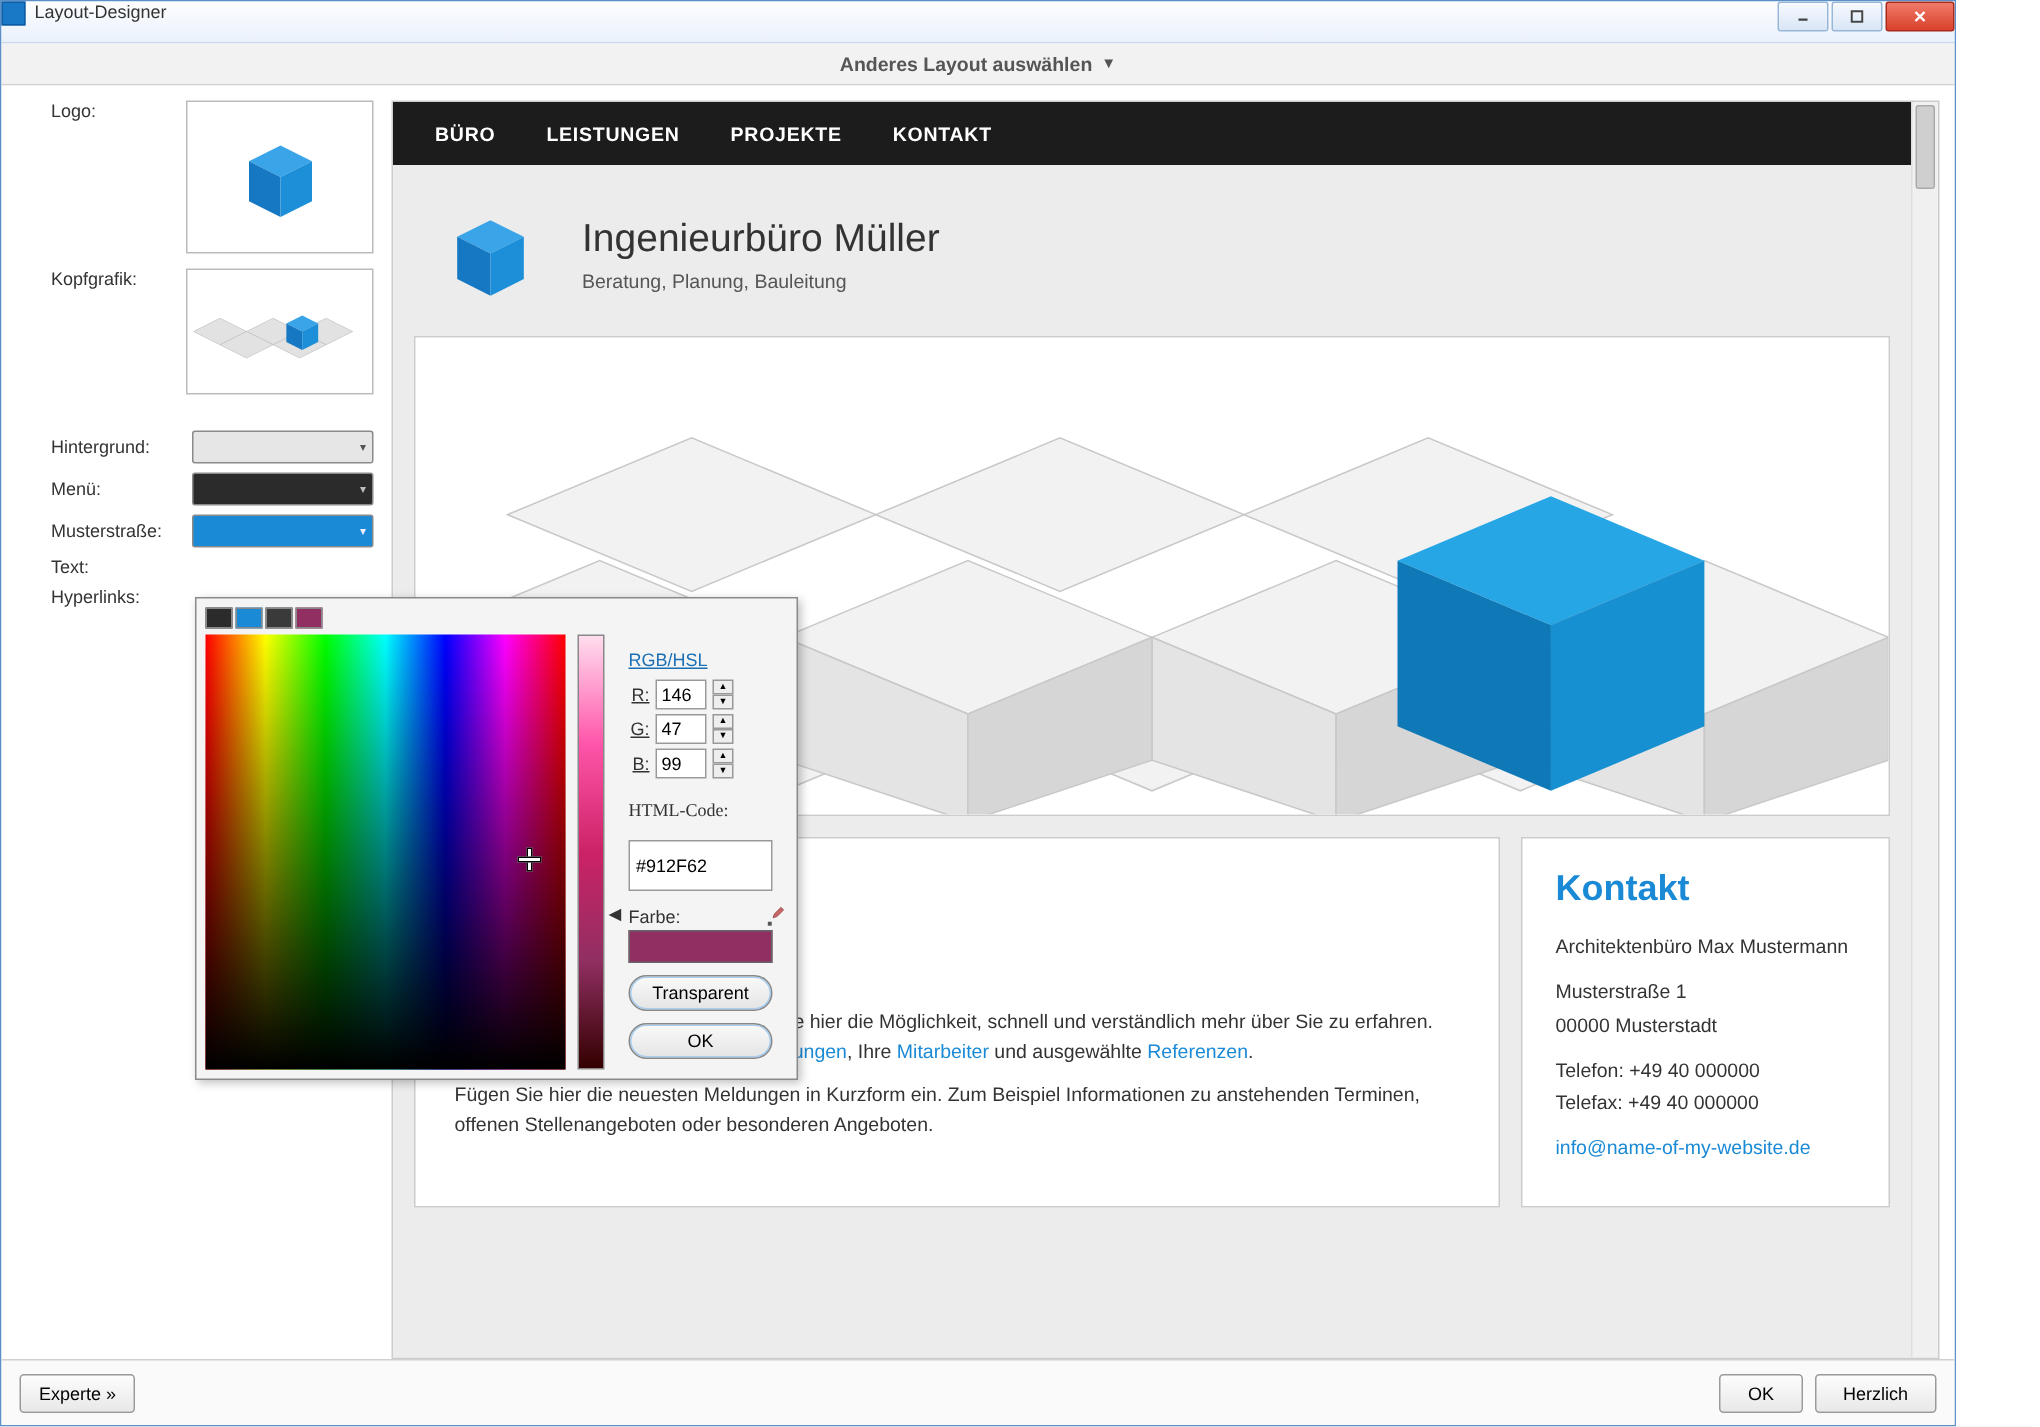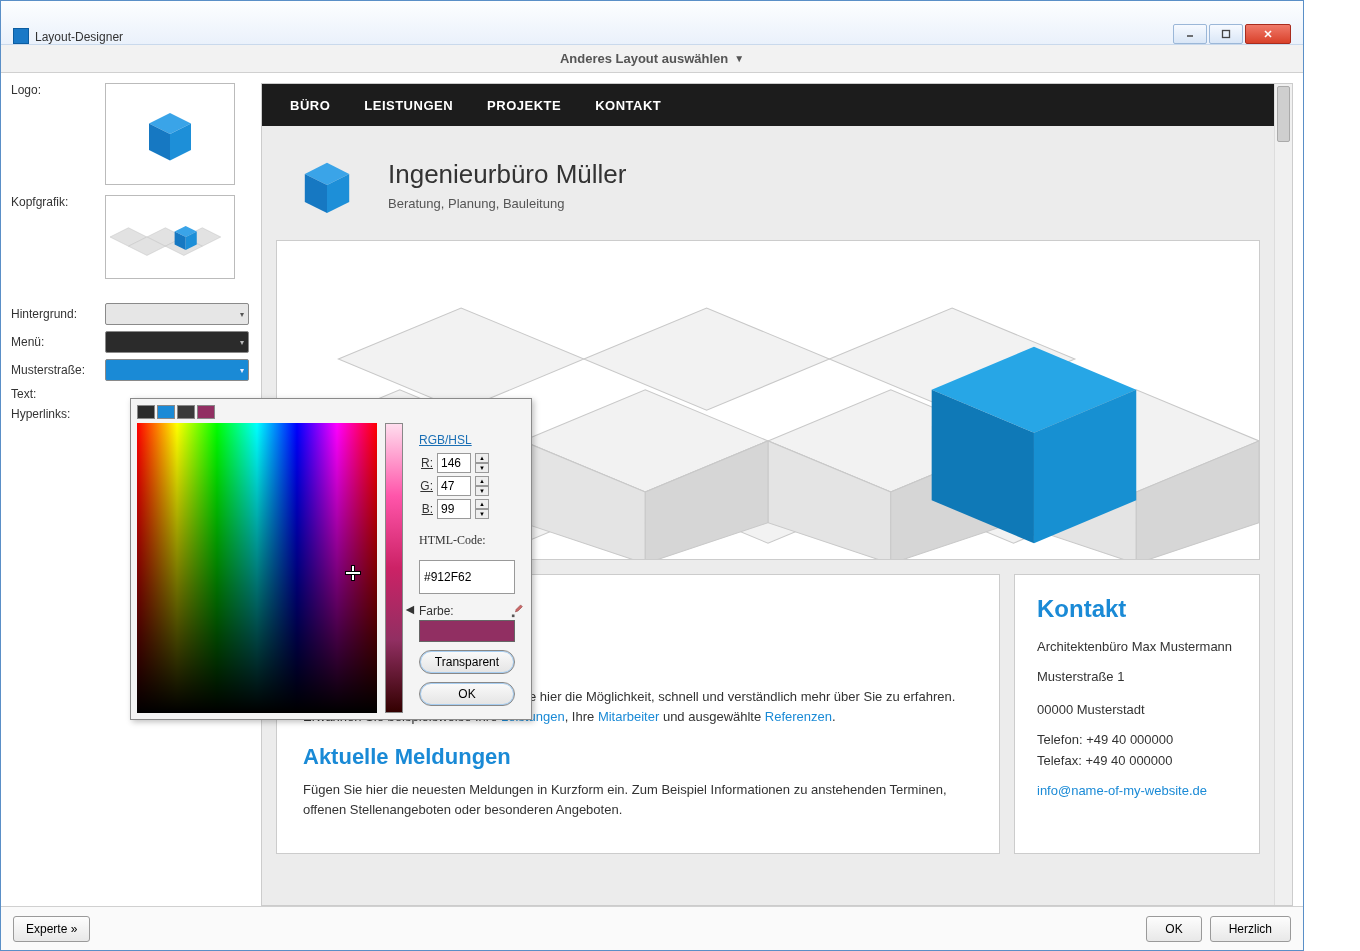--- a/index.html
+++ b/index.html
@@ -1,37 +1,37 @@
 <!DOCTYPE html>
 <html><head>
 <meta charset="utf-8">
 <style>
 * { box-sizing: border-box; margin: 0; padding: 0; font-family: "Segoe UI", Tahoma, sans-serif; }
 body { background: #fff; font-size: 12px; color: #333; overflow: hidden; }
 
 
 .window { width: 1304px; height: 951px; border: 1px solid #5a8fc7; background: #fff; display: flex; flex-direction: column; }
-.titlebar { height: 44px; background: linear-gradient(#fdfeff,#eaf1fb); display: flex; align-items: flex-end; padding: 0 12px; border-bottom: 1px solid #c9d9ec; }
+.titlebar { height: 28px; background: linear-gradient(#fdfeff,#eaf1fb); display: flex; align-items: flex-start; padding: 0 0; border-bottom: 1px solid #c9d9ec; }
 .titlebar-icon { width: 16px; height: 16px; background: #1a79c7; margin-right: 6px; border:1px solid #0c5da1; }
 .titlebar-title { flex: 1; font-size: 12px; color: #333; }
 .winbtns { display: flex; gap: 0; }
 .winbtn { width: 34px; height: 20px; border: 1px solid #9bb7d8; background: linear-gradient(#f7faff,#d9e6f6); border-radius: 2px; margin-left: 2px; display:flex; align-items:center; justify-content:center; font-size:10px; }
 .winbtn.close { background: linear-gradient(#f07a6a,#d9412a); border-color:#a82c1e; color:#fff; width:46px; }
 .winbtn svg { width:10px; height:10px; }
 
 
 .layout-select-bar { height: 28px; background:#f2f2f2; border-bottom:1px solid #d0d0d0; display:flex; align-items:center; justify-content:center; font-size:13px; font-weight:bold; color:#555; cursor:pointer; }
 .layout-select-bar .arrow { margin-left:6px; font-size:10px; }
 
 
 .content-row { flex:1; display:flex; padding: 10px 10px 0 10px; gap: 12px; overflow:hidden; background:#fff; }
 
 
 .sidebar { width: 238px; flex-shrink:0; }
-.side-row { display:flex; align-items:center; margin-bottom:6px; }
+.side-row { display:flex; align-items:center; margin-bottom:6px;margin-left:23px; }
 .side-label { width: 94px; font-size:12px; color:#333; }
 .thumb { border:1px solid #bbb; background:#fff; padding:4px; display:flex; align-items:center; justify-content:center; }
 .thumb.logo { width:130px; height:102px; }
 .thumb.header { width:130px; height:84px; }
 .cube-svg { width:70px; height:70px; }
 
 .color-field { flex:1; height:22px; border:1px solid #8a8a8a; border-radius:2px; position:relative; cursor:pointer; }
 .color-field .dd { position:absolute; right:4px; top:50%; transform:translateY(-50%); font-size:8px; color:#555; }
 .cf-bg { background:#e6e6e6; }
 .cf-menu { background:#2b2b2b; }
@@ -261,27 +261,26 @@
           </svg>
         </div>
 
         <div class="cols">
           <div class="col-main">
             <h1 class="pv">Büro</h1>
             <h2 class="pv first">Herzlich willkommen!</h2>
             <p>
               <span>Geben Sie den Besuchern Ihrer Website hier die Möglichkeit, schnell und verständlich mehr über Sie zu erfahren. Erwähnen Sie beispielsweise Ihre </span><a class="lnk">Leistungen</a><span>, Ihre </span><a class="lnk">Mitarbeiter</a><span> und ausgewählte </span><a class="lnk">Referenzen</a><span>.</span>
             </p>
-            <h2 class="pv">Aktuelle Meldungen</h2>
             <p>Fügen Sie hier die neuesten Meldungen in Kurzform ein. Zum Beispiel Informationen zu anstehenden Terminen, offenen Stellenangeboten oder besonderen Angeboten.</p>
           </div>
           <div class="col-side">
             <h2>Kontakt</h2>
             <p>Architektenbüro Max Mustermann</p>
-            <p style="margin-bottom:14px">Musterstraße 1</p>
+            <p style="margin-bottom:4px">Musterstraße 1</p>
             <p>00000 Musterstadt</p>
             <p style="margin-bottom:2px">Telefon: +49 40 000000</p>
             <p>Telefax: +49 40 000000</p>
             <p><a class="lnk">info@name-of-my-website.de</a></p>
           </div>
         </div>
 
       </div>
     </div>
   </div>

